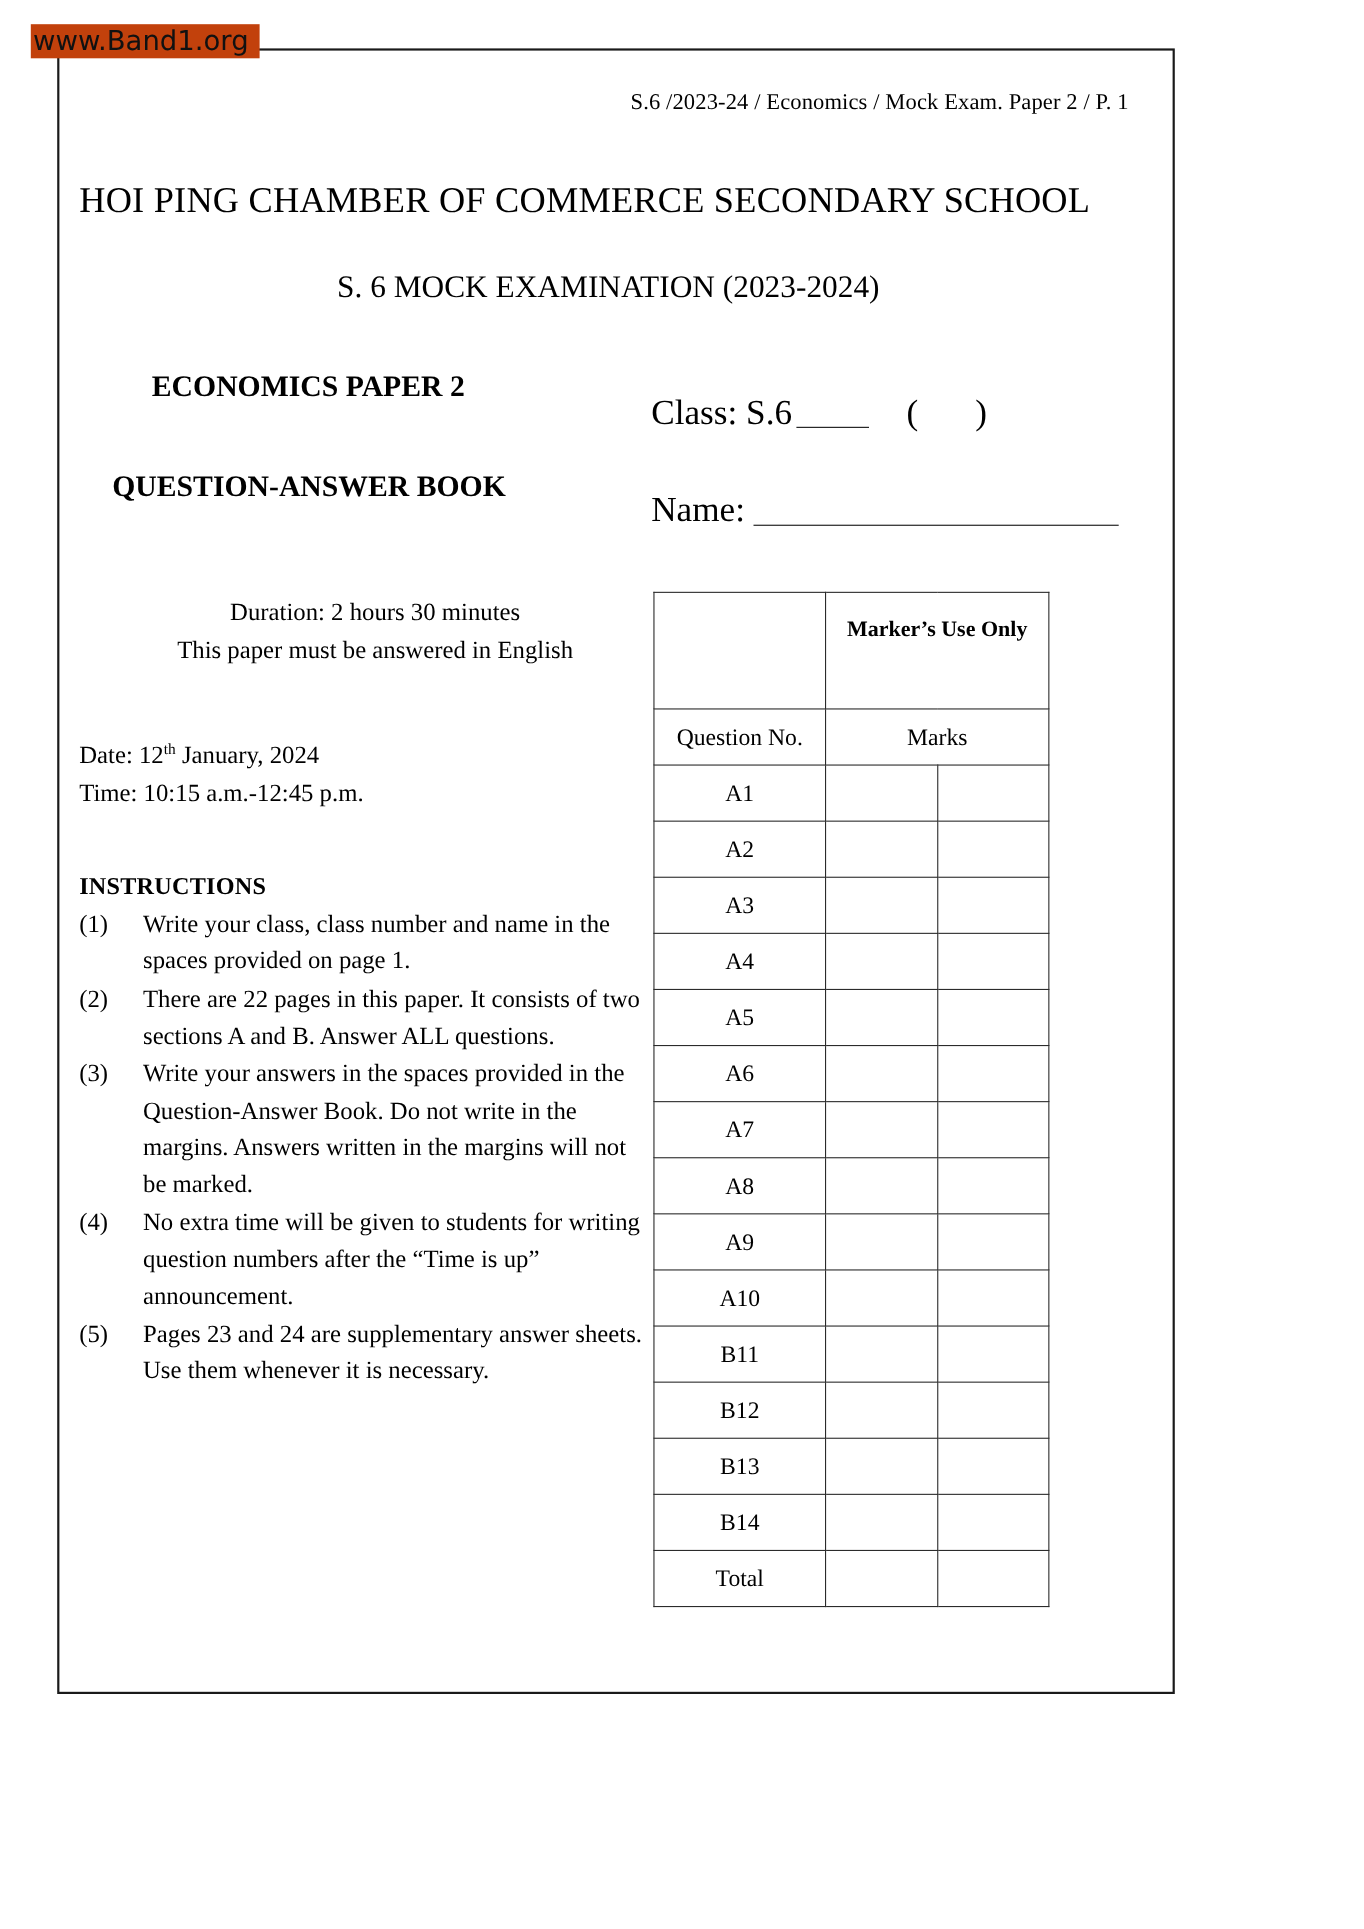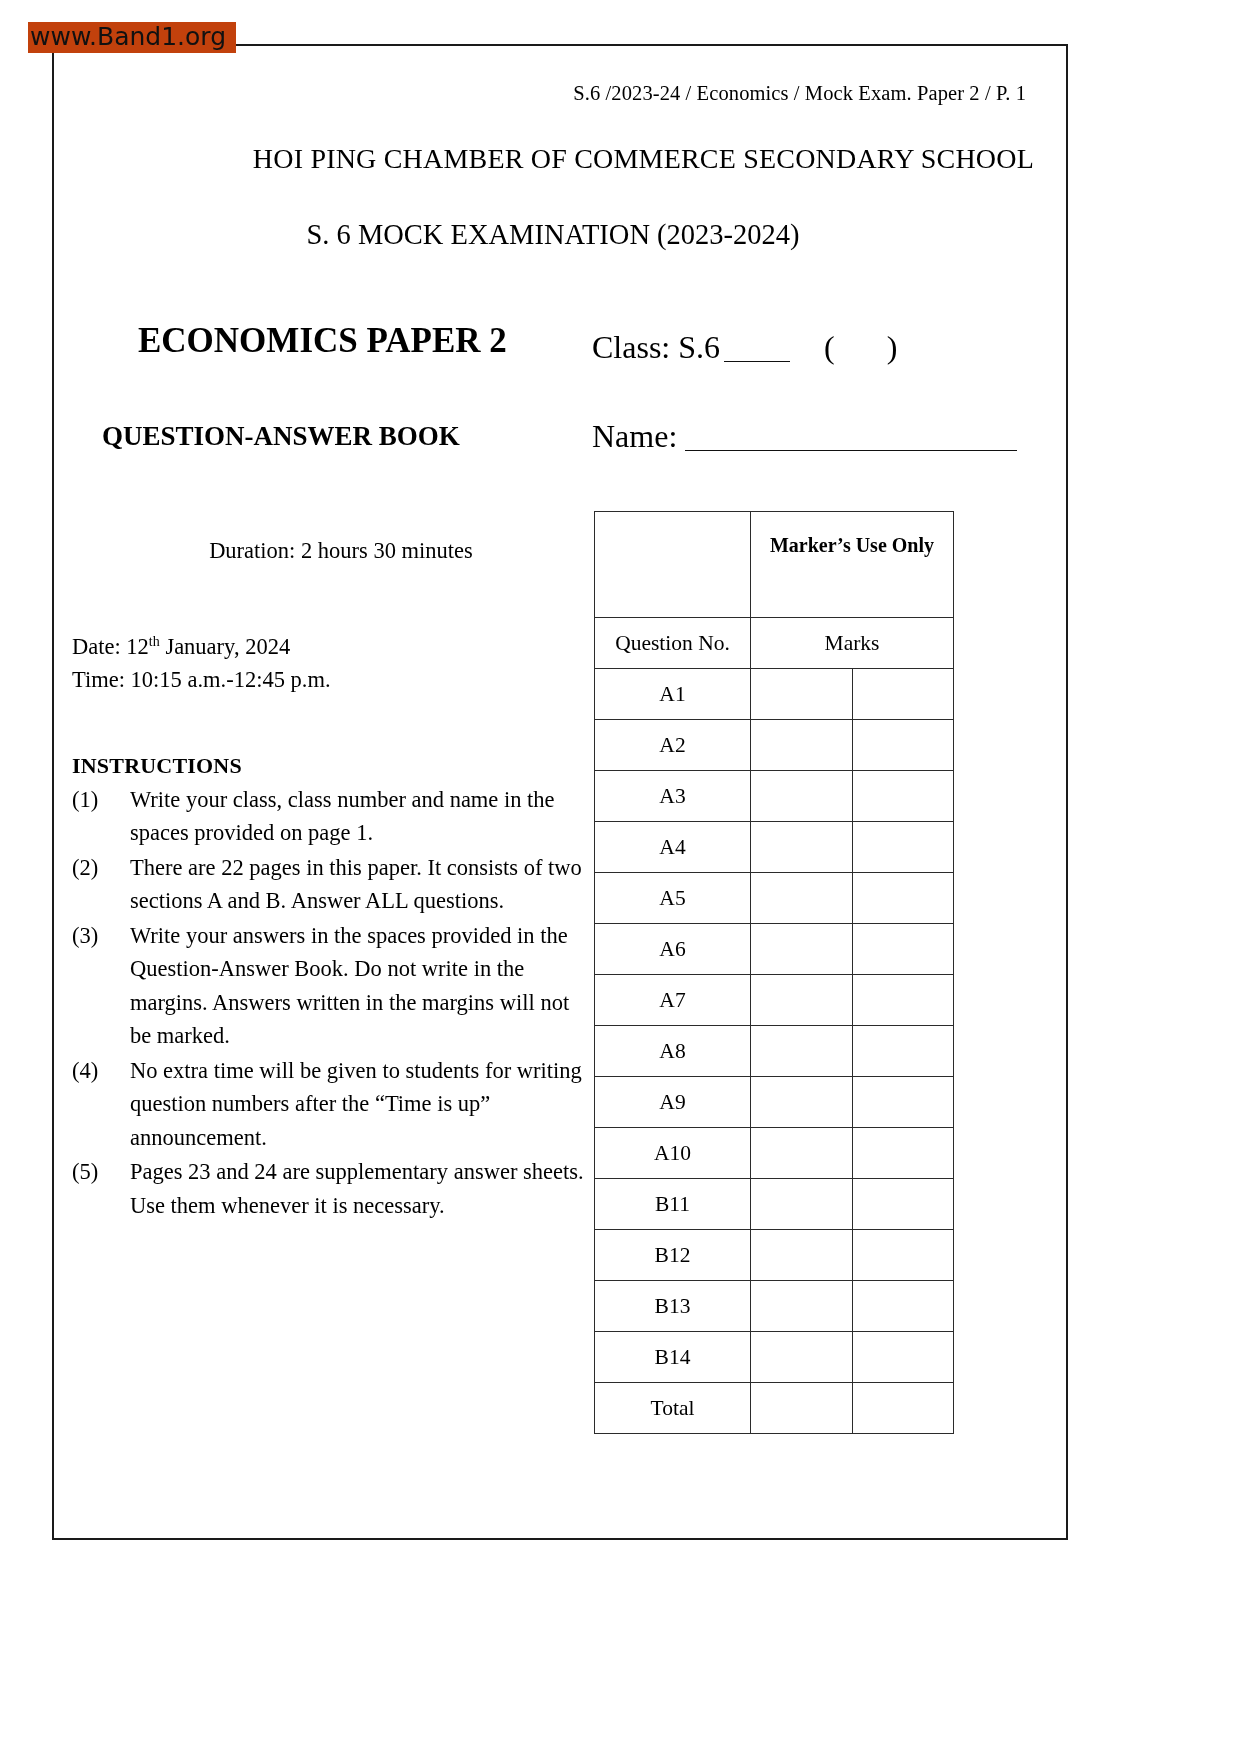--- a/index.html
+++ b/index.html
@@ -49,23 +49,23 @@
 
   .running-head {
     text-align: right;
     font-size: 20.5px;
     padding-right: 22px;
     padding-top: 22px;
     letter-spacing: 0.1px;
   }
 
   .school-name {
-    text-align: right;
-    font-size: 28px;
-    margin-top: 38px;
+    text-align: left;
+    font-size: 33px;
+    margin-top: 60px;
     letter-spacing: 0.2px;
     padding-right: 14px;
   }
 
   .exam-name {
     text-align: center;
     font-size: 28.5px;
     margin-top: 44px;
     padding-right: 14px;
   }
@@ -86,23 +86,23 @@
 
   .col-right {
     position: absolute;
     left: 520px;
     top: 0;
     width: 440px;
   }
 
   .paper-title {
     font-weight: bold;
-    font-size: 35px;
+    font-size: 27px;
     margin-left: 66px;
-    margin-top: 18px;
+    margin-top: 6px;
   }
 
   .qab-title {
     font-weight: bold;
     font-size: 27px;
     margin-left: 30px;
     margin-top: 60px;
   }
 
   .duration-block {
@@ -222,20 +222,21 @@
   <div class="band">
 
     <div class="col-left">
 
       <div class="paper-title">ECONOMICS PAPER 2</div>
 
       <div class="qab-title">QUESTION-ANSWER BOOK</div>
 
       <div class="duration-block">
         <div>Duration: 2 hours 30 minutes</div>
+        <div>This paper must be answered in English</div>
       </div>
 
       <div class="datetime-block">
         <div><span>Date: 12</span><sup>th</sup><span> January, 2024</span></div>
         <div>Time: 10:15 a.m.-12:45 p.m.</div>
       </div>
 
       <div class="instructions-head">INSTRUCTIONS</div>
 
       <ol class="instructions">

